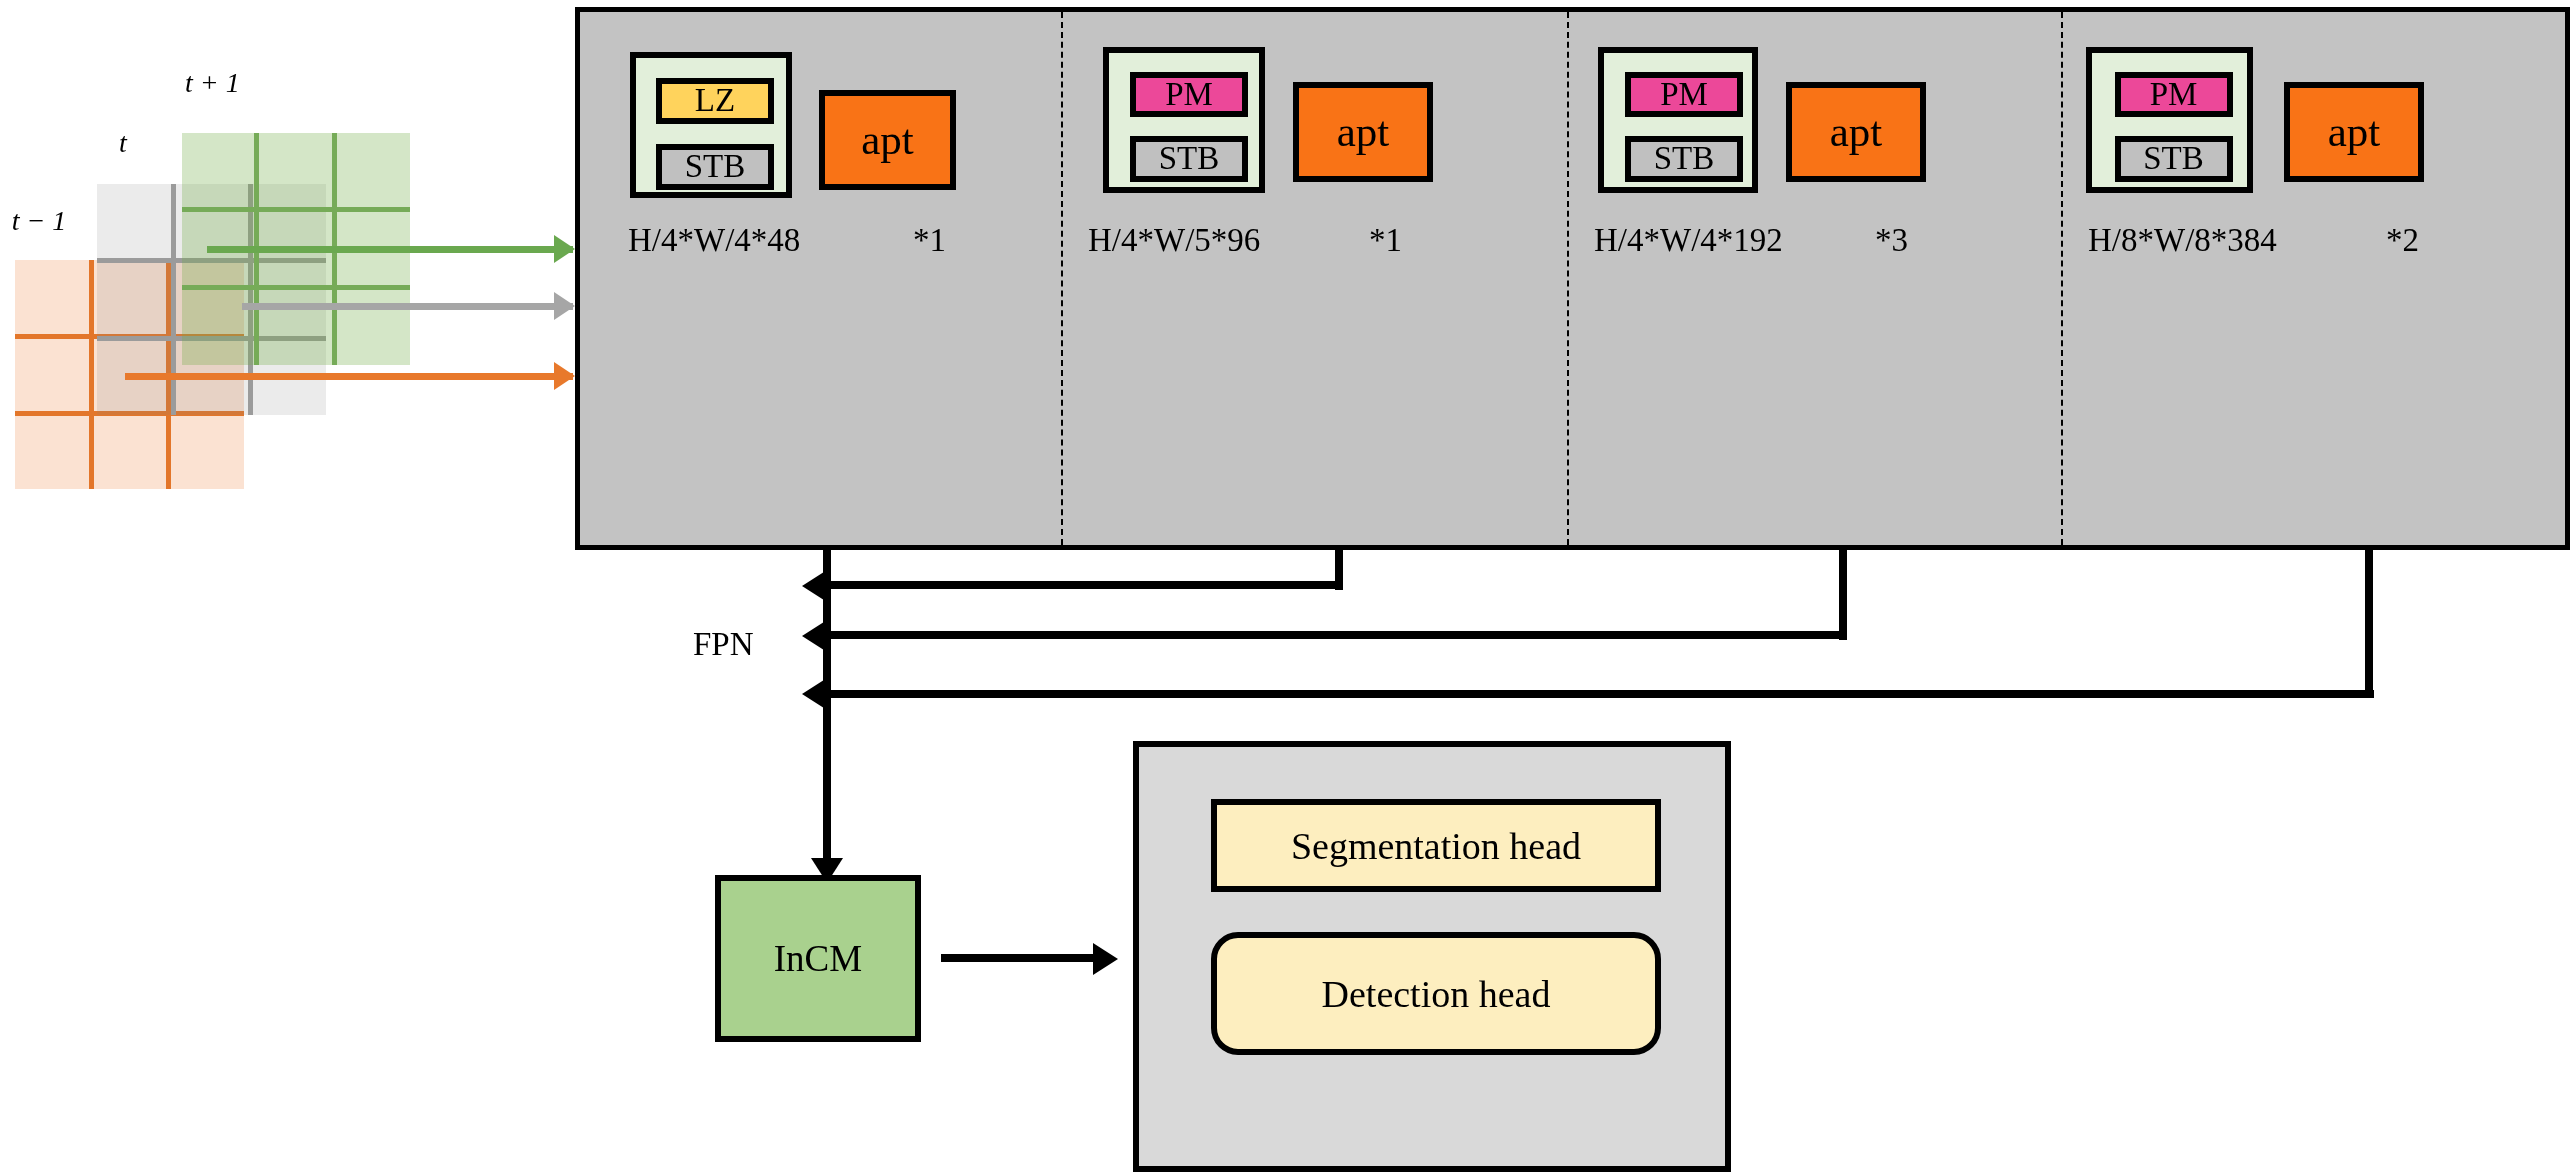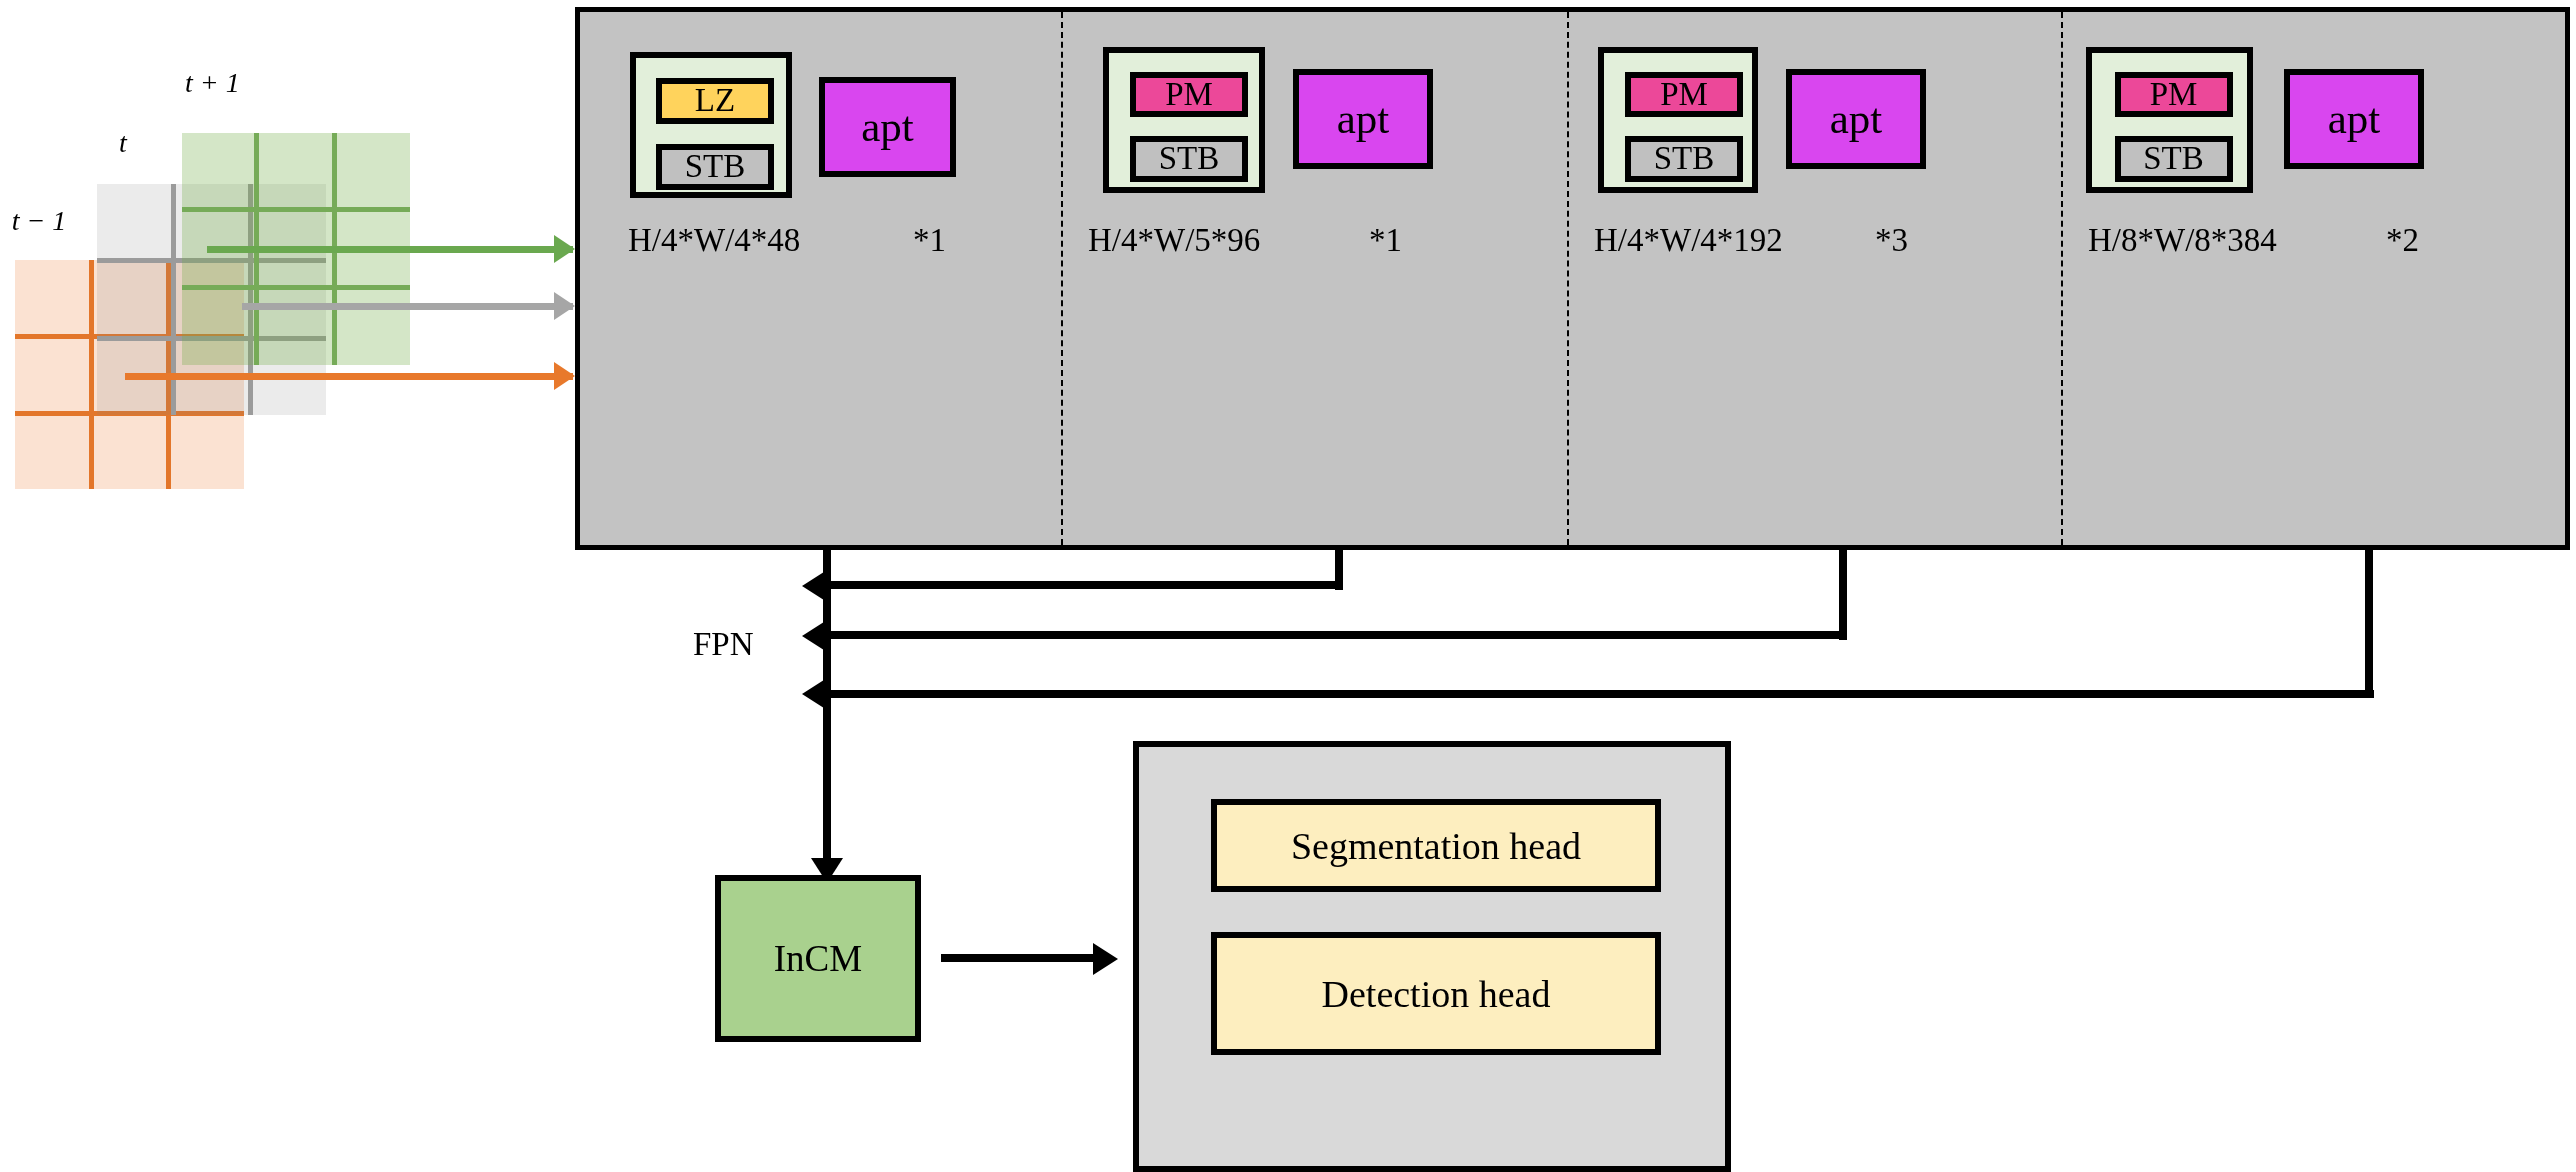--- a/index.html
+++ b/index.html
@@ -37,22 +37,22 @@
   .divider{position:absolute;top:0;height:100%;width:0;
            border-left:2.5px dashed #000;}
 
   .stage-col{position:absolute;top:0;height:100%;}
   .greenbox{position:absolute;background:#e2efda;border:6.7px solid #000;box-sizing:border-box;}
   .innerbox{position:absolute;border:6.7px solid #000;box-sizing:border-box;
             display:flex;align-items:center;justify-content:center;font-size:33px;}
   .lz{background:#ffd35c;}
   .pm{background:#ec4899;}
   .stb{background:#c0c0c0;}
-  .aptbox{position:absolute;background:#d946ef;border:6.7px solid #000;box-sizing:border-box;
-          display:flex;align-items:center;justify-content:center;font-size:43px;}
+  .aptbox{position:absolute;background:#f97316;border:6.7px solid #000;box-sizing:border-box;
+          display:flex;align-items:center;justify-content:center;font-size:43px;margin-top:13px;}
   .dimlabel{position:absolute;font-size:33px;white-space:nowrap;}
   .replabel{position:absolute;font-size:33px;white-space:nowrap;}
 
   
   .hline{position:absolute;background:#000;height:8.3px;}
   .vline{position:absolute;background:#000;width:8.3px;}
   .lhead{position:absolute;width:0;height:0;
          border-top:16px solid transparent;border-bottom:16px solid transparent;
          border-right:25px solid #000;}
   .dhead{position:absolute;width:0;height:0;
@@ -180,17 +180,17 @@
 
   <div id="fpn-label" style="left:693px;top:626px;">FPN</div>
 
   <div id="incm" style="left:715px;top:875px;width:206px;height:167px;">InCM</div>
 
   <div class="hline" style="left:941px;top:954px;width:154px;"></div>
   <div class="rhead" style="left:1093px;top:943px;"></div>
 
   <div id="headsbox" style="left:1133px;top:741px;width:598px;height:431px;">
     <div class="headbox" style="left:72px;top:52px;width:450px;height:93px;">Segmentation head</div>
-    <div class="headbox" style="left:72px;top:185px;width:450px;height:123px;">Detection head</div>
+    <div class="headbox" style="left:72px;top:185px;width:450px;height:123px;border-radius:27px;">Detection head</div>
   </div>
 
 </div>
 
 
 </body></html>

